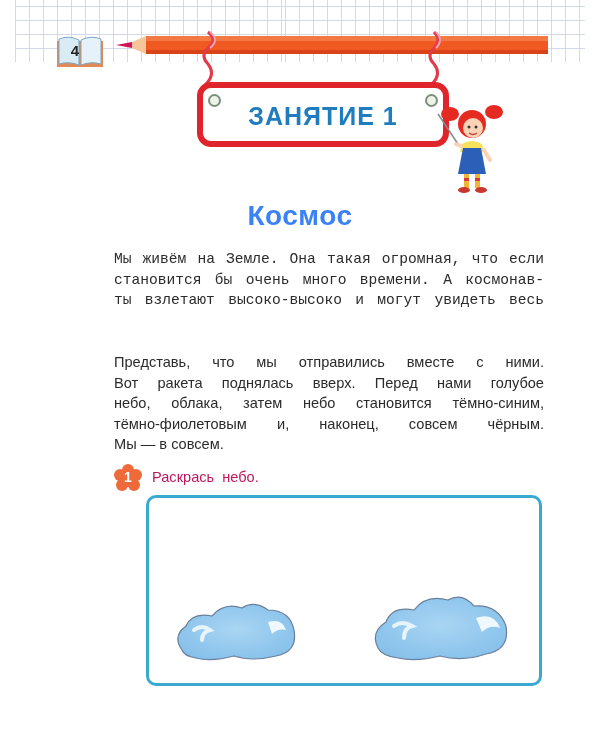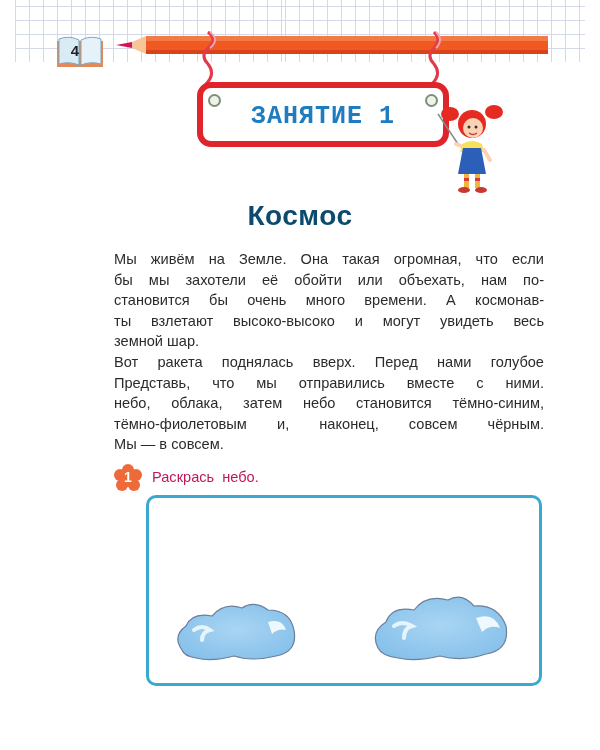--- a/index.html
+++ b/index.html
@@ -30,32 +30,32 @@
 
   .ribbon { position: absolute; }
 
   .title-box {
     position: absolute; left: 197px; top: 82px; width: 252px; height: 65px;
     border: 6px solid #e0242b; border-radius: 14px; background: #fff;
     box-sizing: border-box;
   }
   .title-text {
     position: absolute; left: 0; right: 0; top: 14px; text-align: center;
-    font-weight: bold; font-size: 25px; letter-spacing: 1px; color: #1f7dbf; font-family: Liberation Mono, monospace;
+    font-weight: bold; font-size: 25px; letter-spacing: 1px; color: #1f7dbf;
   }
   .grommet {
     position: absolute; width: 9px; height: 9px; border-radius: 50%;
     border: 2px solid #7d8f7a; background: #eef3ea;
   }
 
   .girl { position: absolute; left: 436px; top: 92px; width: 70px; height: 105px; }
 
   .heading {
     position: absolute; left: 0; right: 0; top: 200px; text-align: center;
-    font-weight: bold; font-size: 28px; color: #0c4a6e; letter-spacing: 0.5px;
+    font-weight: bold; font-size: 28px; color: #3b82f6; letter-spacing: 0.5px;
   }
 
   .para {
     position: absolute; left: 114px; width: 430px; font-size: 14.6px; line-height: 20.5px; color: #2b2b2b;
   }
   .para .line { display: block; text-align: justify; text-align-last: justify; white-space: nowrap; }
   .para .line.last { text-align-last: left; }
 
   .task-badge { position: absolute; left: 113px; top: 464px; width: 30px; height: 30px; }
   .task-num {
@@ -124,31 +124,29 @@
   <rect x="28" y="82" width="5" height="14" fill="#f1b53a"></rect>
   <rect x="39" y="82" width="5" height="14" fill="#f1b53a"></rect>
   <rect x="28" y="86" width="5" height="3" fill="#d6393e"></rect>
   <rect x="39" y="86" width="5" height="3" fill="#d6393e"></rect>
   <ellipse cx="28" cy="98" rx="6" ry="3" fill="#c9382f"></ellipse>
   <ellipse cx="45" cy="98" rx="6" ry="3" fill="#c9382f"></ellipse>
 </svg>
 
 <div class="heading">Космос</div>
 
-<div class="para" style="top:249px;">
+<div class="para" style="top:249px;font-family:Liberation Mono, monospace;">
   <span class="line">Мы живём на Земле. Она такая огромная, что если</span>
-  <span class="line">бы мы захотели её обойти или объехать, нам по-</span>
   <span class="line">становится бы очень много времени. А космонав-</span>
   <span class="line">ты взлетают высоко-высоко и могут увидеть весь</span>
-  <span class="line last">земной шар.</span>
 </div>
 
 <div class="para" style="top:352px;">
+  <span class="line">Представь, что мы отправились вместе с ними.</span>
   <span class="line">Вот ракета поднялась вверх. Перед нами голубое</span>
-  <span class="line">Представь, что мы отправились вместе с ними.</span>
   <span class="line">небо, облака, затем небо становится тёмно-синим,</span>
   <span class="line">тёмно-фиолетовым и, наконец, совсем чёрным.</span>
   <span class="line last">Мы — в совсем.</span>
 </div>
 
 <svg class="task-badge" viewBox="0 0 30 30">
   <g fill="#ef6a3a">
     <circle cx="15" cy="6" r="6"></circle>
     <circle cx="23" cy="11" r="6"></circle>
     <circle cx="21" cy="21" r="6"></circle>

